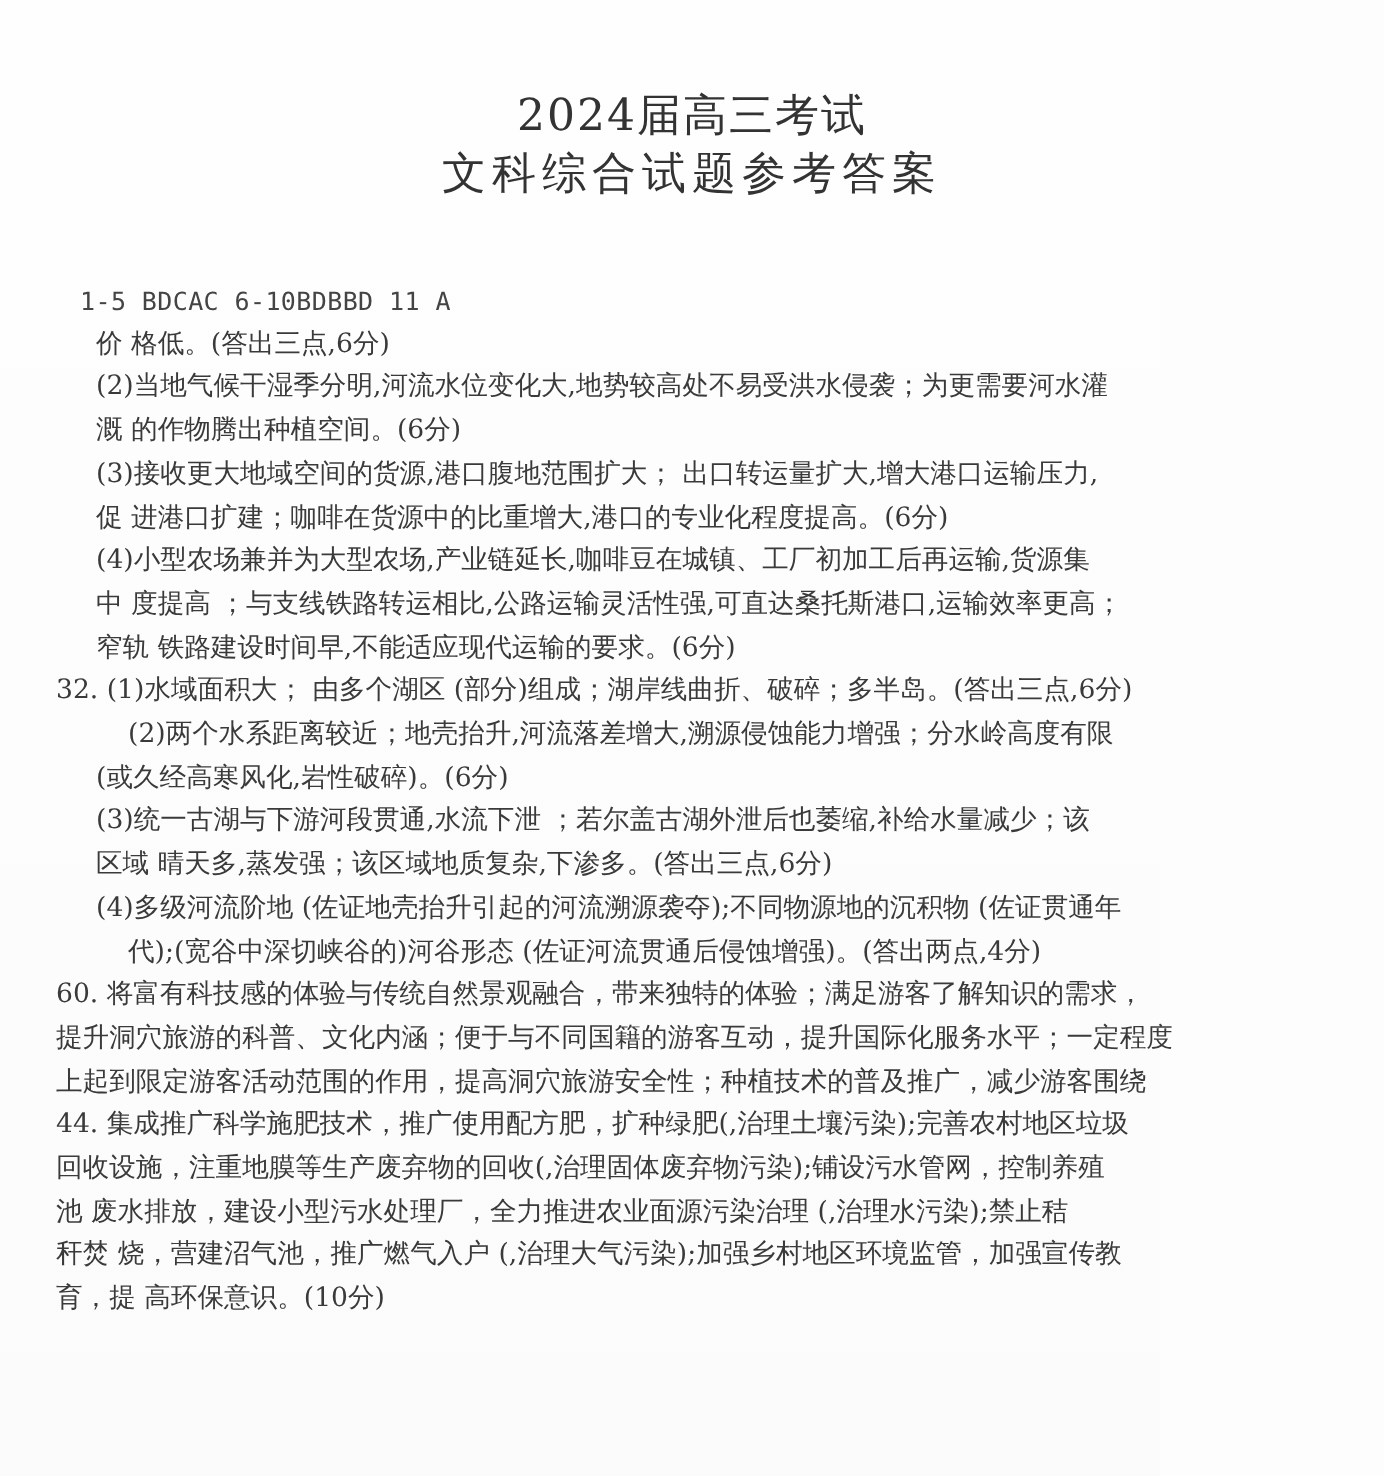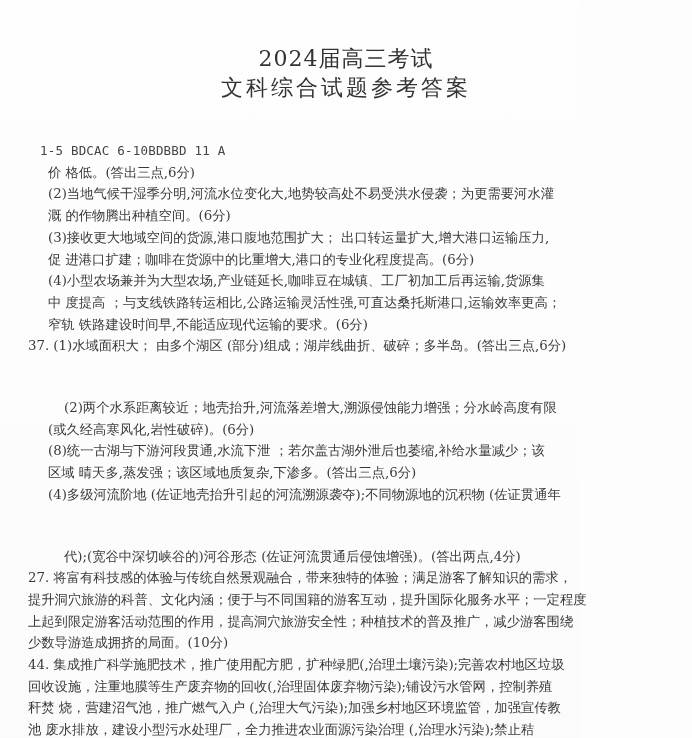--- a/index.html
+++ b/index.html
@@ -22,21 +22,21 @@
     font-size: 22px; line-height: 29px; color: #333; letter-spacing: 1px;
   }
   .titles .t2 { letter-spacing: 3px; }
   .body {
     position: absolute; left: 28px; top: 140px; width: 648px;
     font-size: 13.3px; line-height: 21.7px; color: #3a3a3a;
   }
   .line { white-space: nowrap; display: block; }
   .mc { padding-left: 12px; letter-spacing: 0.2px; font-family: "DejaVu Sans Mono", "Liberation Mono", monospace; font-size: 12.5px; color: #444; }
   .ind1 { padding-left: 20px; }
-  .ind2 { padding-left: 36px; margin-top: 40px; }
+  .ind2 { padding-left: 36px; }
 </style>
 </head>
 <body>
 
 <div class="page">
   <div class="titles">
     <div class="t">2024届高三考试</div>
     <div class="t t2">文科综合试题参考答案</div>
   </div>
 
@@ -48,37 +48,36 @@
       <span class="line ind1">(2)当地气候干湿季分明,河流水位变化大,地势较高处不易受洪水侵袭；为更需要河水灌</span>
       <span class="line ind1">溉 的作物腾出种植空间。(6分)</span>
       <span class="line ind1">(3)接收更大地域空间的货源,港口腹地范围扩大； 出口转运量扩大,增大港口运输压力,</span>
       <span class="line ind1">促 进港口扩建；咖啡在货源中的比重增大,港口的专业化程度提高。(6分)</span>
       <span class="line ind1">(4)小型农场兼并为大型农场,产业链延长,咖啡豆在城镇、工厂初加工后再运输,货源集</span>
       <span class="line ind1">中 度提高 ；与支线铁路转运相比,公路运输灵活性强,可直达桑托斯港口,运输效率更高；</span>
       <span class="line ind1">窄轨 铁路建设时间早,不能适应现代运输的要求。(6分)</span>
     </div>
 
     <div>
-      <span class="line">37. (1)水域面积大； 由多个湖区 (部分)组成；湖岸线曲折、破碎；多半岛。(答出三点,6分)</span>
+      <span class="line">32. (1)水域面积大； 由多个湖区 (部分)组成；湖岸线曲折、破碎；多半岛。(答出三点,6分)</span>
       <span class="line ind2">(2)两个水系距离较近；地壳抬升,河流落差增大,溯源侵蚀能力增强；分水岭高度有限</span>
       <span class="line ind1">(或久经高寒风化,岩性破碎)。(6分)</span>
-      <span class="line ind1">(8)统一古湖与下游河段贯通,水流下泄 ；若尔盖古湖外泄后也萎缩,补给水量减少；该</span>
+      <span class="line ind1">(3)统一古湖与下游河段贯通,水流下泄 ；若尔盖古湖外泄后也萎缩,补给水量减少；该</span>
       <span class="line ind1">区域 晴天多,蒸发强；该区域地质复杂,下渗多。(答出三点,6分)</span>
       <span class="line ind1">(4)多级河流阶地 (佐证地壳抬升引起的河流溯源袭夺);不同物源地的沉积物 (佐证贯通年</span>
       <span class="line ind2">代);(宽谷中深切峡谷的)河谷形态 (佐证河流贯通后侵蚀增强)。(答出两点,4分)</span>
     </div>
 
     <div>
-      <span class="line">27. 将富有科技感的体验与传统自然景观融合，带来独特的体验；满足游客了解知识的需求，</span>
+      <span class="line">60. 将富有科技感的体验与传统自然景观融合，带来独特的体验；满足游客了解知识的需求，</span>
       <span class="line">提升洞穴旅游的科普、文化内涵；便于与不同国籍的游客互动，提升国际化服务水平；一定程度</span>
       <span class="line">上起到限定游客活动范围的作用，提高洞穴旅游安全性；种植技术的普及推广，减少游客围绕</span>
-      <span class="line">少数导游造成拥挤的局面。(10分)</span>
     </div>
 
     <div>
       <span class="line">44. 集成推广科学施肥技术，推广使用配方肥，扩种绿肥(,治理土壤污染);完善农村地区垃圾</span>
       <span class="line">回收设施，注重地膜等生产废弃物的回收(,治理固体废弃物污染);铺设污水管网，控制养殖</span>
+      <span class="line">池 废水排放，建设小型污水处理厂，全力推进农业面源污染治理 (,治理水污染);禁止秸</span>
       <span class="line">秆焚 烧，营建沼气池，推广燃气入户 (,治理大气污染);加强乡村地区环境监管，加强宣传教</span>
-      <span class="line">池 废水排放，建设小型污水处理厂，全力推进农业面源污染治理 (,治理水污染);禁止秸</span>
       <span class="line">育，提 高环保意识。(10分)</span>
     </div>
   </div>
 </div>
 
 </body></html>

